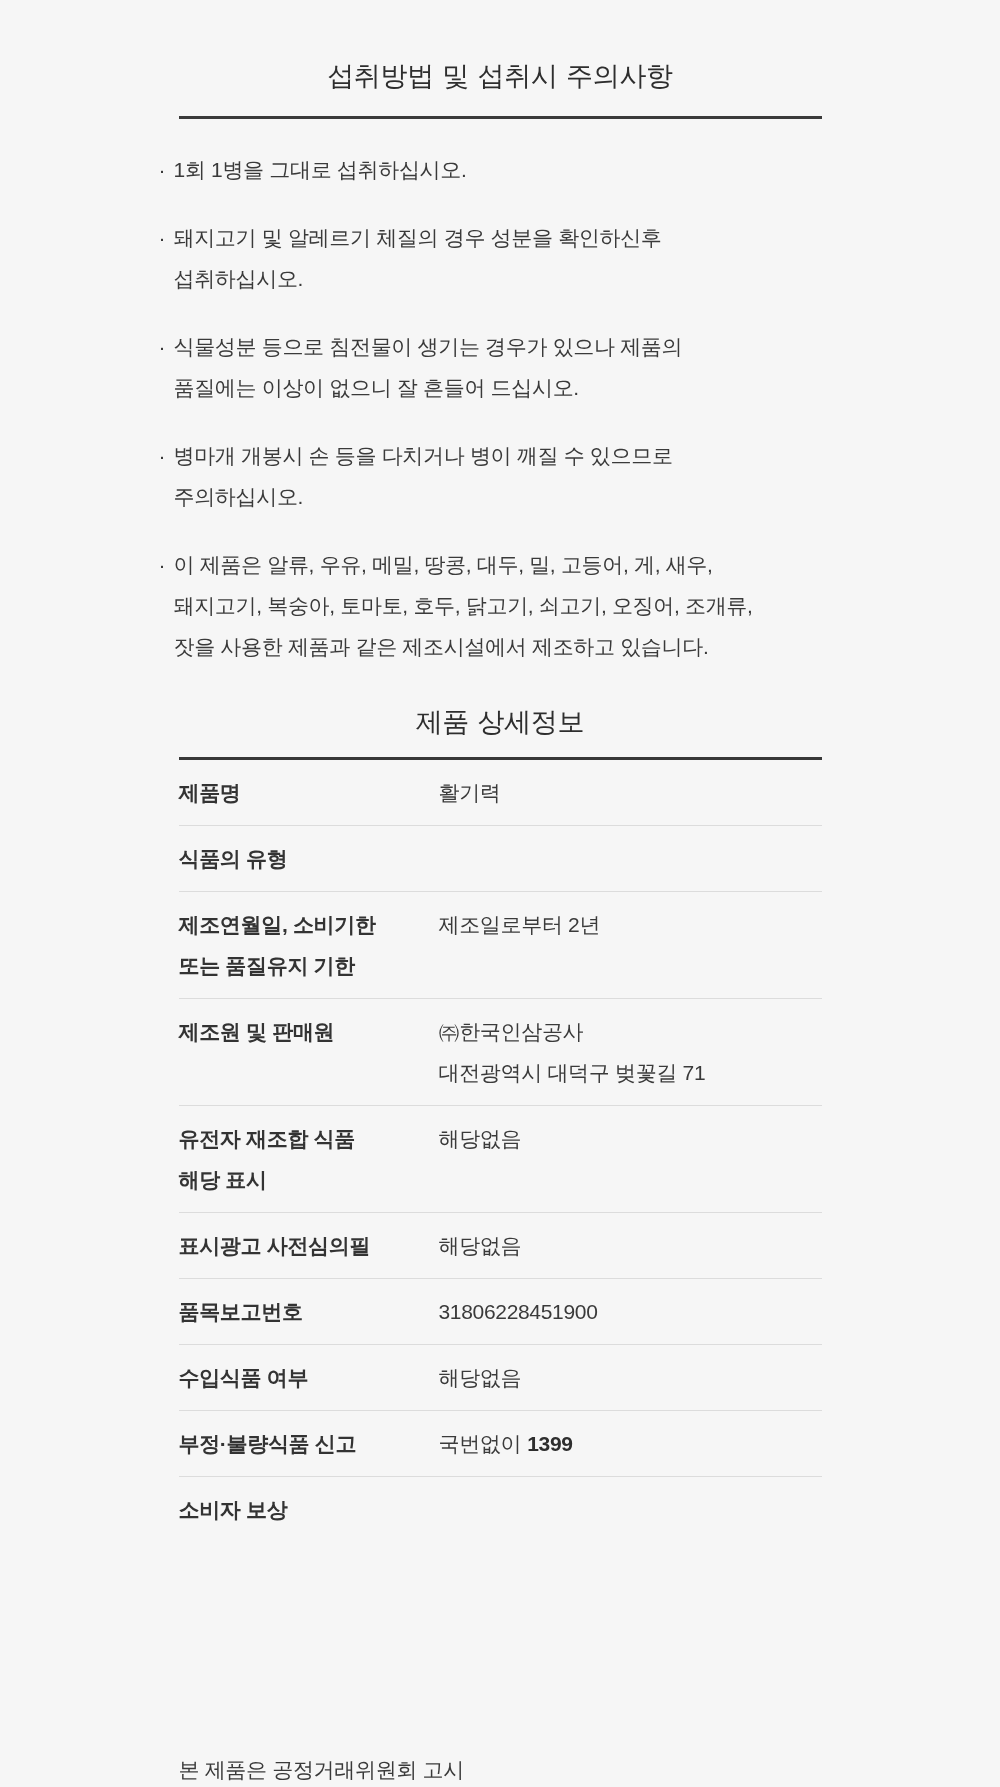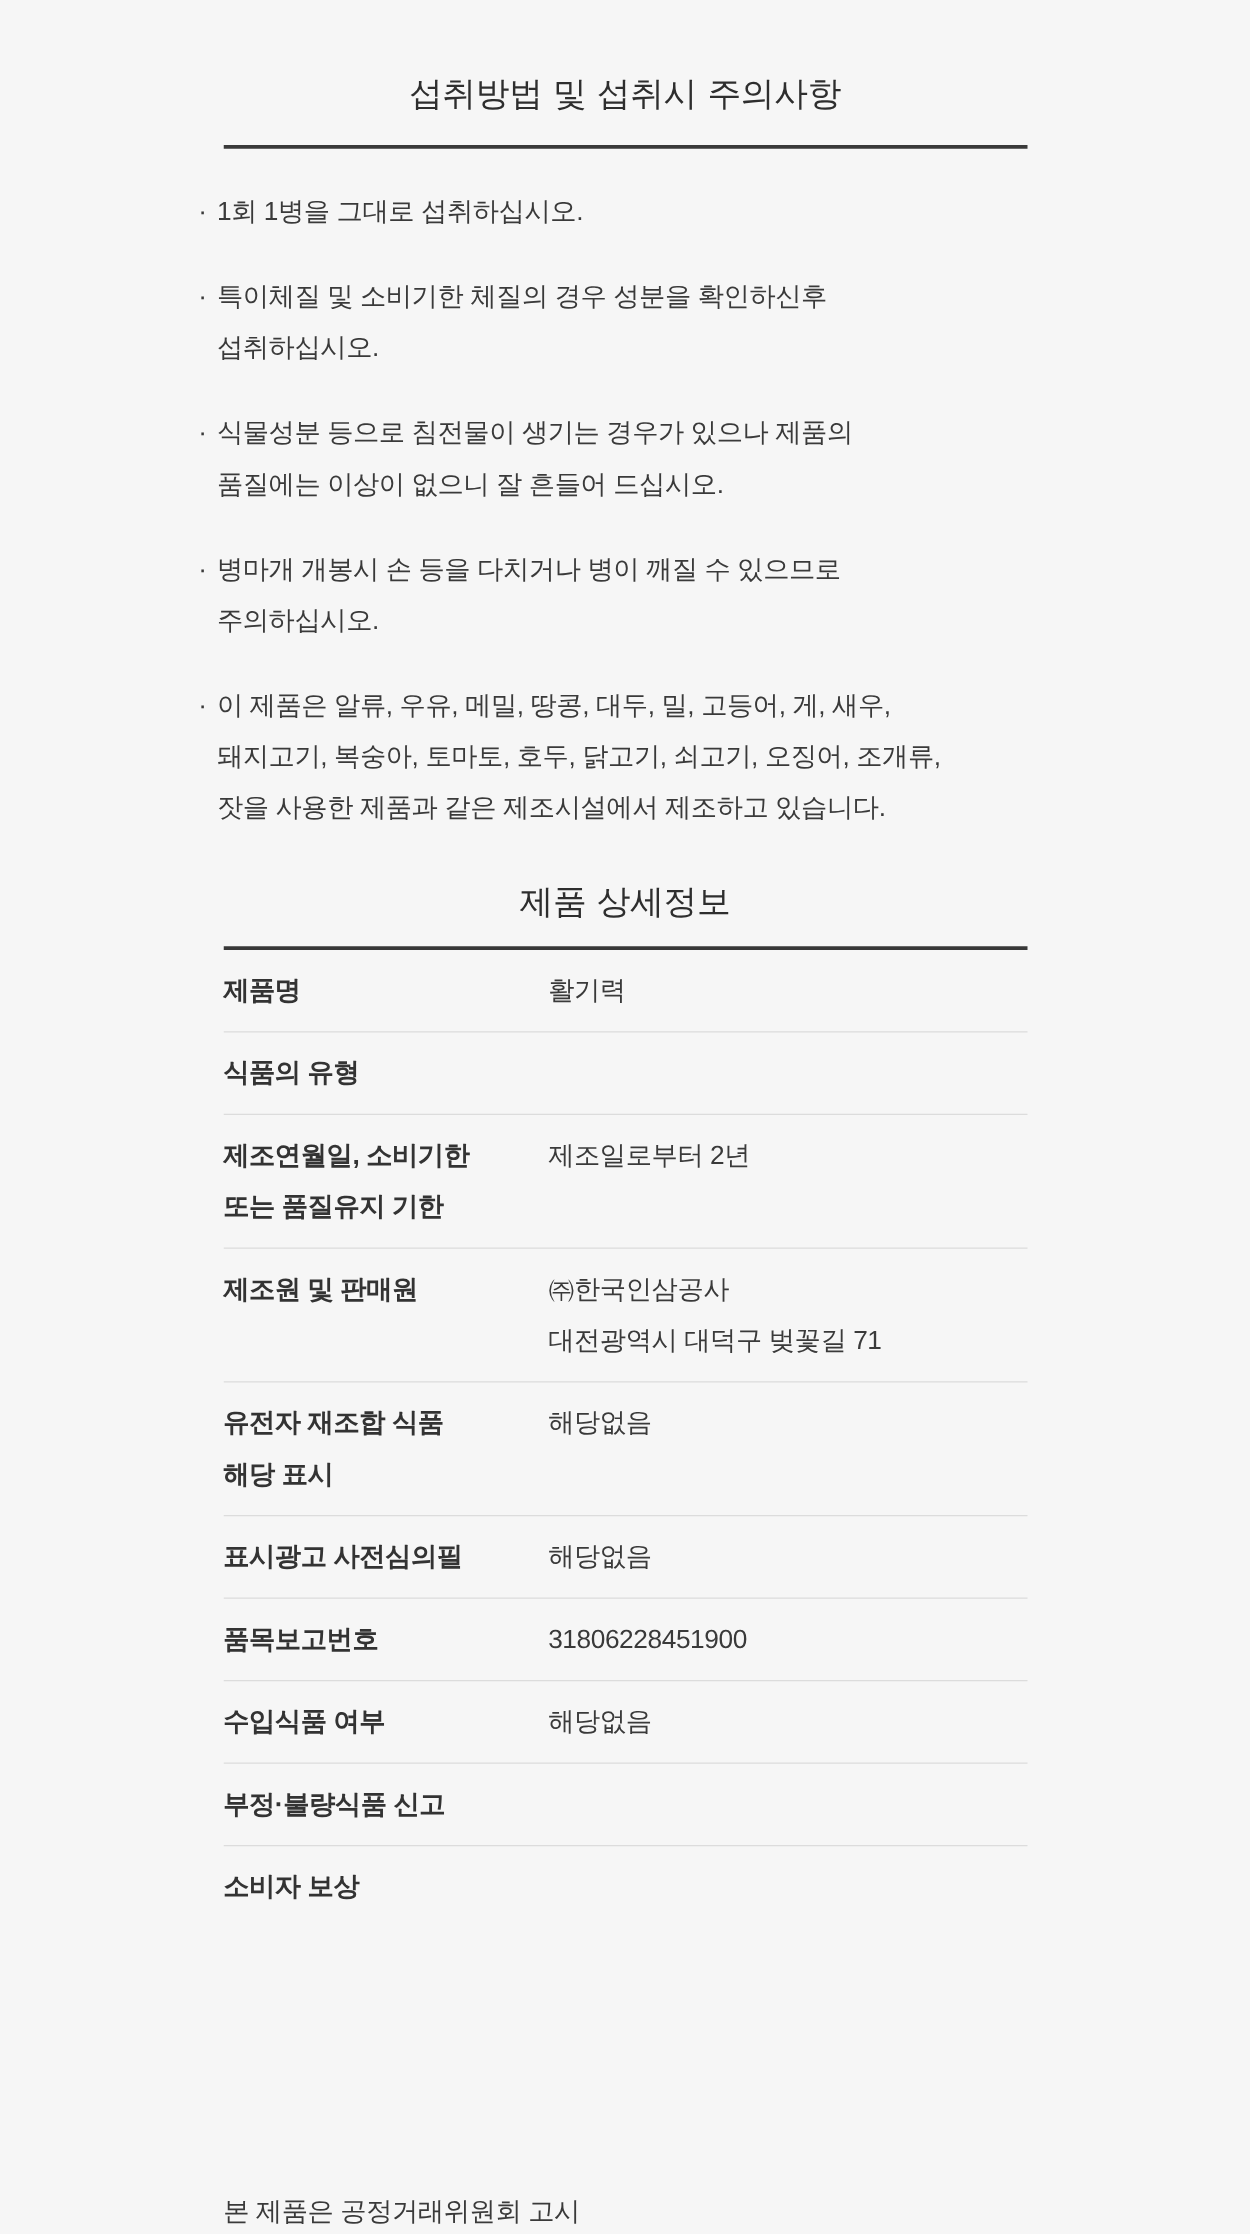--- a/index.html
+++ b/index.html
@@ -95,21 +95,21 @@
     <section>
       <h2 class="section-title">섭취방법 및 섭취시 주의사항</h2>
       <hr class="title-rule">
       <ul class="notes-list">
         <li>
           <span class="bullet">·</span>
           <span class="li-text">1회 1병을 그대로 섭취하십시오.</span>
         </li>
         <li>
           <span class="bullet">·</span>
-          <span class="li-text">특이체질 및 소비기한 체질의 경우 성분을 확인하신후
+          <span class="li-text">돼지고기 및 알레르기 체질의 경우 성분을 확인하신후
 섭취하십시오.</span>
         </li>
         <li>
           <span class="bullet">·</span>
           <span class="li-text">식물성분 등으로 침전물이 생기는 경우가 있으나 제품의
 품질에는 이상이 없으니 잘 흔들어 드십시오.</span>
         </li>
         <li>
           <span class="bullet">·</span>
           <span class="li-text">병마개 개봉시 손 등을 다치거나 병이 깨질 수 있으므로
@@ -166,20 +166,21 @@
           <div class="cell-value">31806228451900</div>
         </div>
 
         <div class="row">
           <div class="cell-label">수입식품 여부</div>
           <div class="cell-value">해당없음</div>
         </div>
 
         <div class="row">
           <div class="cell-label">부정·불량식품 신고</div>
+          <div class="cell-value"><span>국번없이</span><span class="num-strong">1399</span></div>
         </div>
 
         <div class="row">
           <div class="cell-label">소비자 보상</div>
           <div class="cell-value">본 제품은 공정거래위원회 고시
 소비자분쟁해결 기준에 의거 교환
 또는 보상받을 수 있습니다.</div>
         </div>
 
       </div>

